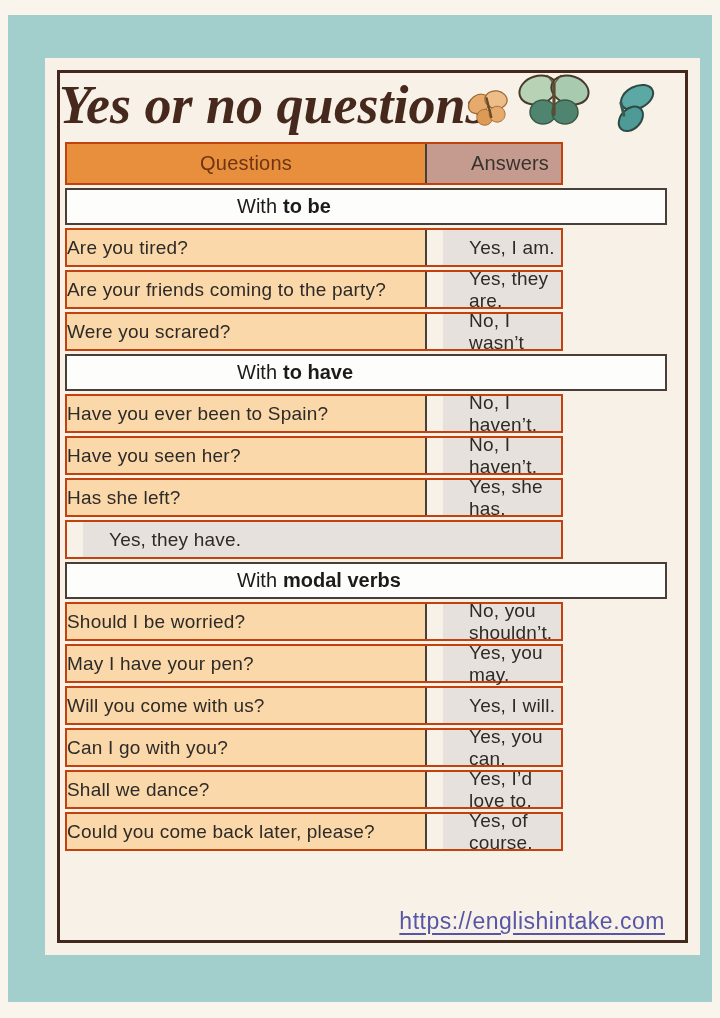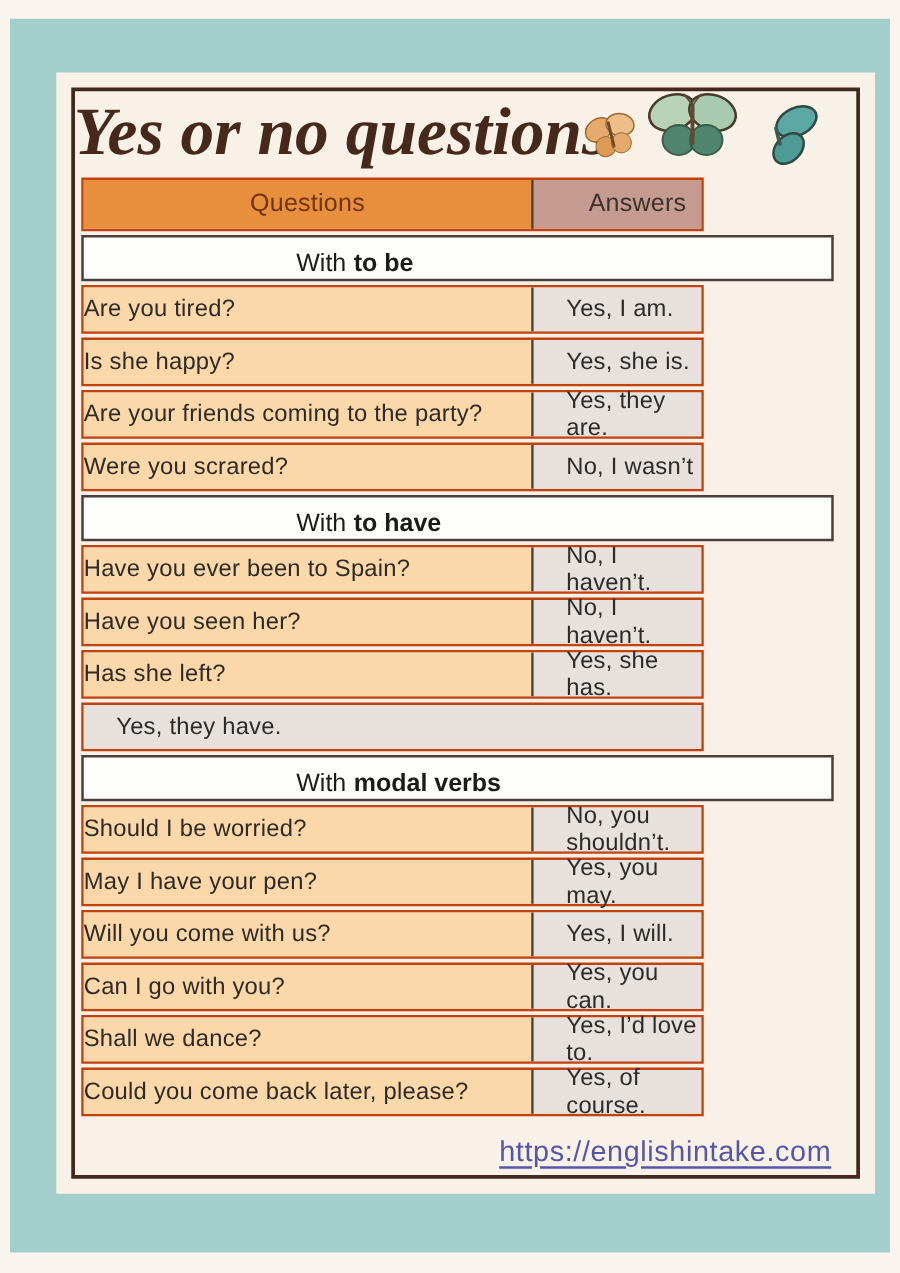--- a/index.html
+++ b/index.html
@@ -50,36 +50,37 @@
   .ahead{
     flex:1;background:#c49b8e;
     display:flex;align-items:center;justify-content:center;
     color:#3a322e;
     padding-left:32px;
   }
   .band{
     box-sizing:border-box;width:602px;height:37px;
     border:2px solid #493f38;margin-bottom:3px;
     background:#fdfdfc;
-    display:flex;align-items:flex-end;gap:6px;
+    display:flex;align-items:center;gap:6px;
     padding-left:170px;
     font-size:20px;color:#1d1b1a;
   }
   .band b{font-weight:700;}
   .qarow{height:39px;}
   .qcell{
     box-sizing:border-box;width:360px;background:#fad8a9;
     border-right:2px solid #493f38;
     display:flex;align-items:center;
     padding-left:0;
   }
   .acell{
     flex:1;background:#e6e1dc;
     display:flex;align-items:center;
     padding-left:26px;
+    margin-left:16px;
   }
   .site-link{
     position:absolute;right:35px;top:850px;
     font-size:23px;letter-spacing:.5px;
     color:#5756a6;text-decoration:underline;
     text-underline-offset:4px;
   }
 </style>
 </head>
 <body>
@@ -129,28 +130,20 @@
       <div class="trow qarow">
         <div class="qcell">
             <span>Are you tired?</span>
           </div>
         <div class="acell">
             <span>Yes, I am.</span>
           </div>
       </div>
       <div class="trow qarow">
         <div class="qcell">
-            <span>Is she happy?</span>
-          </div>
-        <div class="acell">
-            <span>Yes, she is.</span>
-          </div>
-      </div>
-      <div class="trow qarow">
-        <div class="qcell">
             <span>Are your friends coming to the party?</span>
           </div>
         <div class="acell">
             <span>Yes, they are.</span>
           </div>
       </div>
       <div class="trow qarow">
         <div class="qcell">
             <span>Were you scrared?</span>
           </div>

